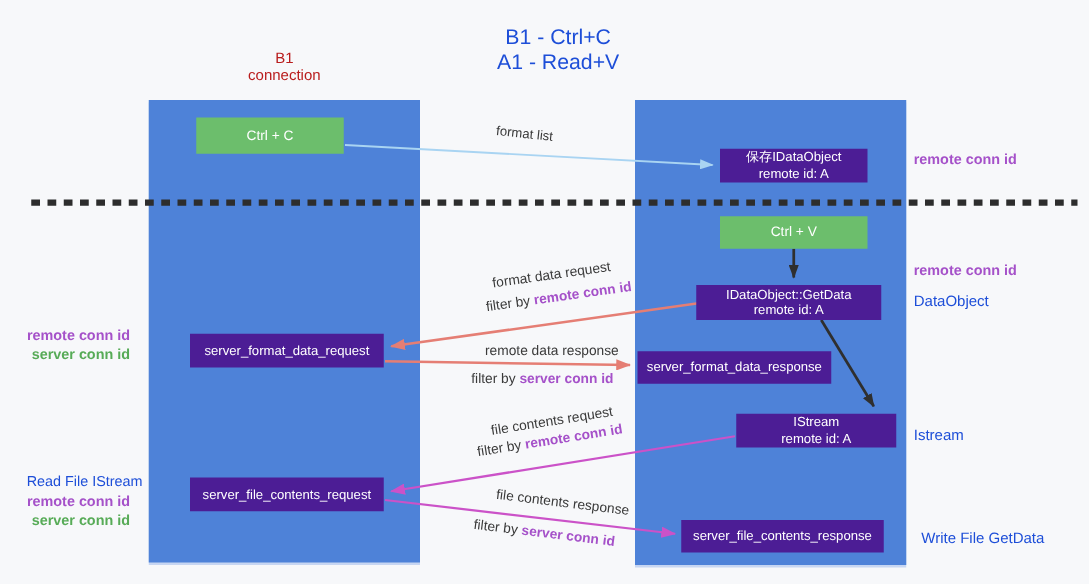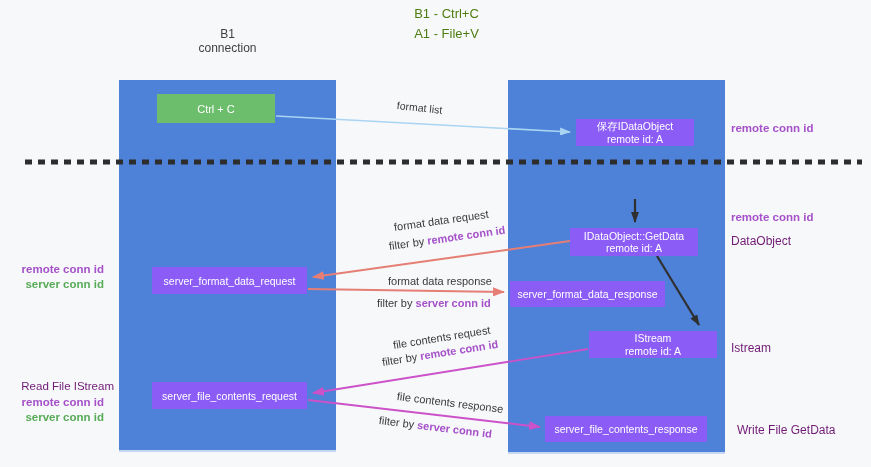--- a/index.html
+++ b/index.html
@@ -1,44 +1,44 @@
 <!DOCTYPE html>
 <html><head>
 <meta charset="utf-8">
 <style>
   html,body{margin:0;padding:0;}
   body{background:#f7f8fa;font-family:"Liberation Sans",sans-serif;}
   #stage{position:relative;width:871px;height:467px;background:#f7f8fa;overflow:hidden;}
   .abs{position:absolute;}
-  .title{left:0;top:4px;width:871px;text-align:center;padding-left:22px;box-sizing:border-box;
-         font-size:13px;color:#4d7c0f;line-height:20px;}
-  .col-header{top:27px;width:217px;text-align:center;font-size:12px;color:#404040;line-height:14px;}
+  .title{left:0;top:20px;width:871px;text-align:center;padding-left:22px;box-sizing:border-box;
+         font-size:17px;color:#1d4ed8;line-height:20px;}
+  .col-header{top:39px;width:217px;text-align:center;font-size:12px;color:#b91c1c;line-height:14px;}
   .lifeline{top:80px;width:217px;background:#4e82d8;box-shadow:0 2px 0 #c7d6f2;}
   .node{display:flex;flex-direction:column;align-items:center;justify-content:center;
         color:#ffffff;text-align:center;white-space:nowrap;}
   .box-green{background:#6cbe6c;}
-  .box-orange{background:#8b5cf6;}
+  .box-orange{background:#4c1d95;}
   .one-line{font-size:10.5px;}
   .two-line{font-size:10.5px;line-height:12.5px;}
   .conn-id{font-size:11.5px;font-weight:bold;color:#a551c9;white-space:nowrap;}
   .conn-id.green{color:#57ab57;}
-  .plain-label{font-size:12px;color:#701a75;white-space:nowrap;}
+  .plain-label{font-size:12px;color:#1d4ed8;white-space:nowrap;}
   .flow-label{font-size:11px;color:#3a3a3a;white-space:nowrap;transform-origin:left center;}
   .flow-label .id-purple{color:#a551c9;font-weight:bold;}
   .right-align{text-align:right;}
   svg.layer{position:absolute;left:0;top:0;pointer-events:none;}
 </style>
 </head>
 <body>
 
 <div id="stage">
 
   <div class="abs title">
     <div>B1 - Ctrl+C</div>
-    <div>A1 - File+V</div>
+    <div>A1 - Read+V</div>
   </div>
 
   <div class="abs col-header" style="left:119px;">
     <div>B1</div>
     <div>connection</div>
   </div>
 
   <div class="abs lifeline" style="left:119px;height:370px;"></div>
   <div class="abs lifeline" style="left:508px;height:372px;"></div>
 
@@ -77,22 +77,25 @@
 
   <div class="abs node box-green one-line" style="left:157px;top:94px;width:118px;height:29px;font-size:11px;">
     <div>Ctrl + C</div>
   </div>
 
   <div class="abs node box-orange two-line" style="left:576px;top:119px;width:118px;height:27px;">
     <div>保存IDataObject</div>
     <div>remote id: A</div>
   </div>
 
+  <div class="abs node box-green one-line" style="left:576px;top:173px;width:118px;height:26px;font-size:11px;">
+    <div>Ctrl + V</div>
+  </div>
 
-  <div class="abs node box-orange two-line" style="left:570px;top:228px;width:128px;height:28px;">
+  <div class="abs node box-orange two-line" style="left:557px;top:228px;width:148px;height:28px;">
     <div>IDataObject::GetData</div>
     <div>remote id: A</div>
   </div>
 
   <div class="abs node box-orange one-line" style="left:152px;top:267px;width:155px;height:27px;">
     <div>server_format_data_request</div>
   </div>
 
   <div class="abs node box-orange one-line" style="left:510px;top:281px;width:155px;height:26px;">
     <div>server_format_data_response</div>
@@ -123,21 +126,21 @@
   <div class="abs conn-id right-align" style="left:14px;top:396px;width:90px;">remote conn id</div>
   <div class="abs conn-id green right-align" style="left:14px;top:411px;width:90px;">server conn id</div>
 
   <div class="abs flow-label" style="left:397px;top:99px;font-size:10.5px;transform:rotate(6deg);">format list</div>
 
   <div class="abs flow-label" style="left:394px;top:221px;transform:rotate(-8deg);">format data request</div>
   <div class="abs flow-label" style="left:389px;top:240px;transform:rotate(-8deg);">
     <span>filter by </span><span class="id-purple">remote conn id</span>
   </div>
 
-  <div class="abs flow-label" style="left:388px;top:275px;">format data response</div>
+  <div class="abs flow-label" style="left:388px;top:275px;">remote data response</div>
   <div class="abs flow-label" style="left:377px;top:297px;">
     <span>filter by </span><span class="id-purple">server conn id</span>
   </div>
 
   <div class="abs flow-label" style="left:393px;top:339px;transform:rotate(-9deg);">file contents request</div>
   <div class="abs flow-label" style="left:382px;top:356px;transform:rotate(-9deg);">
     <span>filter by </span><span class="id-purple">remote conn id</span>
   </div>
 
   <div class="abs flow-label" style="left:397px;top:390px;transform:rotate(7deg);">file contents response</div>

